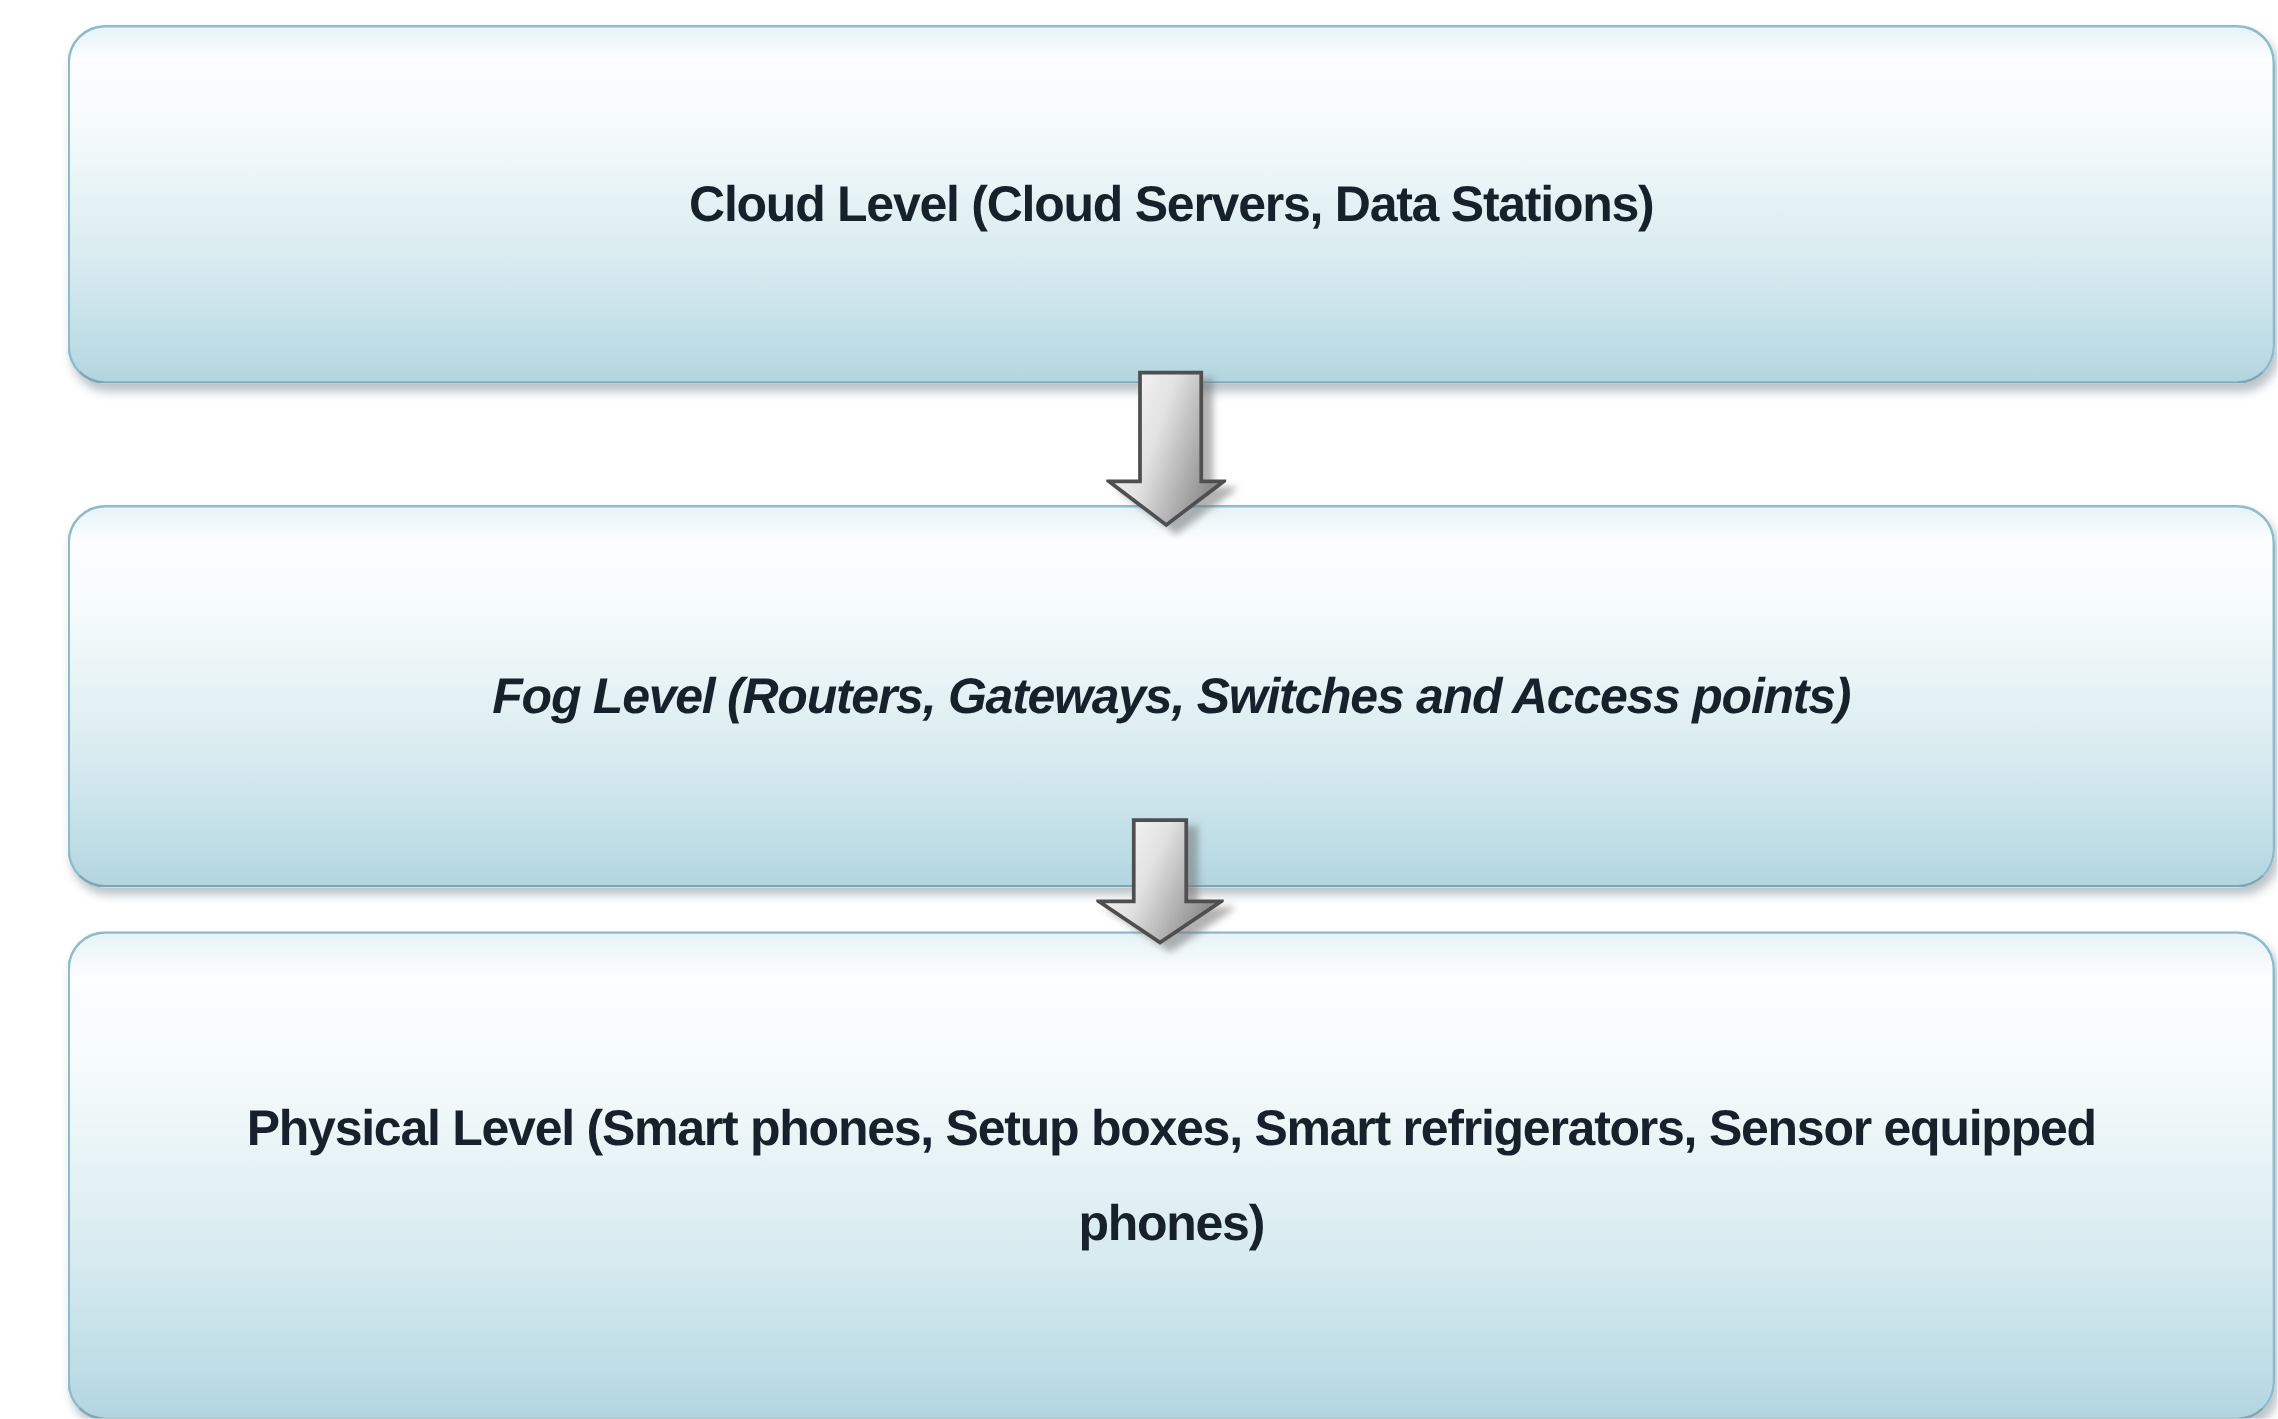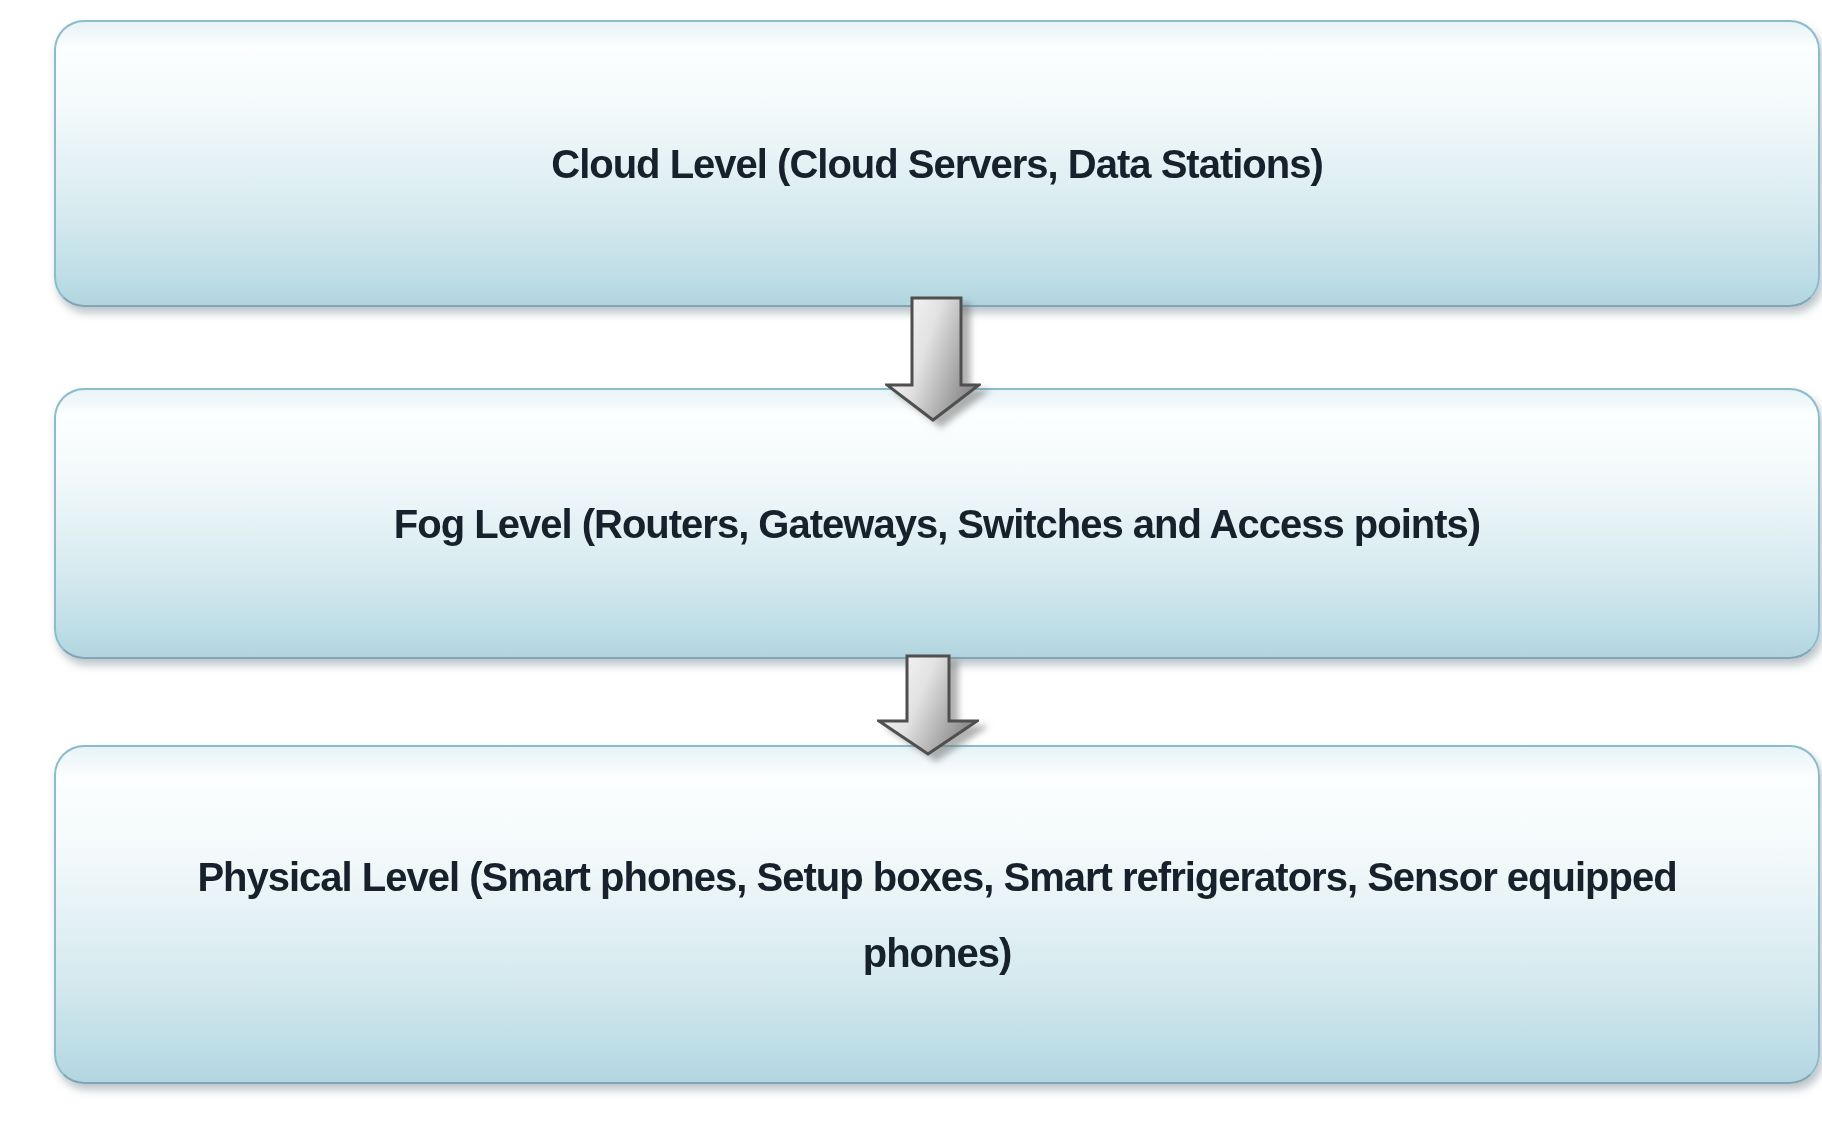--- a/index.html
+++ b/index.html
@@ -32,22 +32,22 @@
       #bcdce5 92%,
       #b2d5df 100%);
     box-shadow: 3px 6px 8px rgba(106, 125, 135, 0.45);
     display: flex;
     flex-direction: column;
     align-items: center;
     justify-content: center;
     z-index: 1;
   }
   .box-1 { top: 20px;  height: 287px; }
-  .box-2 { top: 388px; height: 271px; }
-  .box-3 { top: 745px; height: 339px; }
+  .box-2 { top: 404px; height: 306px; font-style: italic; }
+  .box-3 { top: 745px; height: 391px; }
   .box-label {
     text-align: center;
     color: #16212b;
     font-weight: bold;
     font-size: 40px;
     letter-spacing: -1px;
   }
   .box-line {
     white-space: nowrap;
     line-height: 76px;

